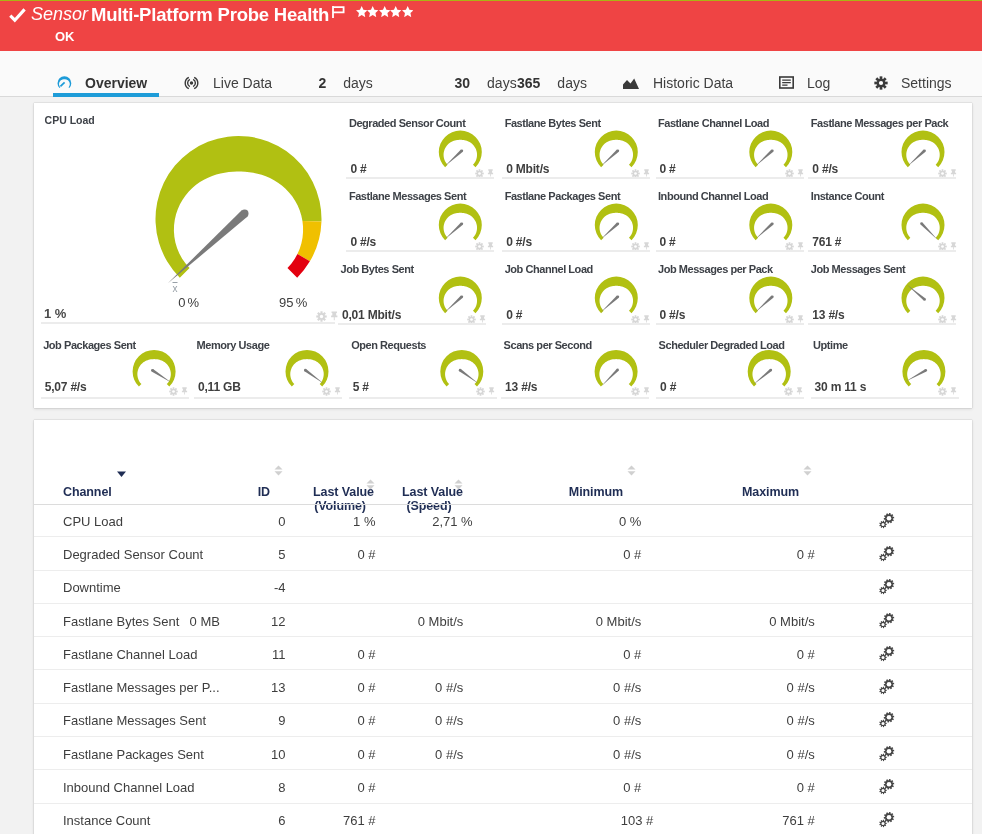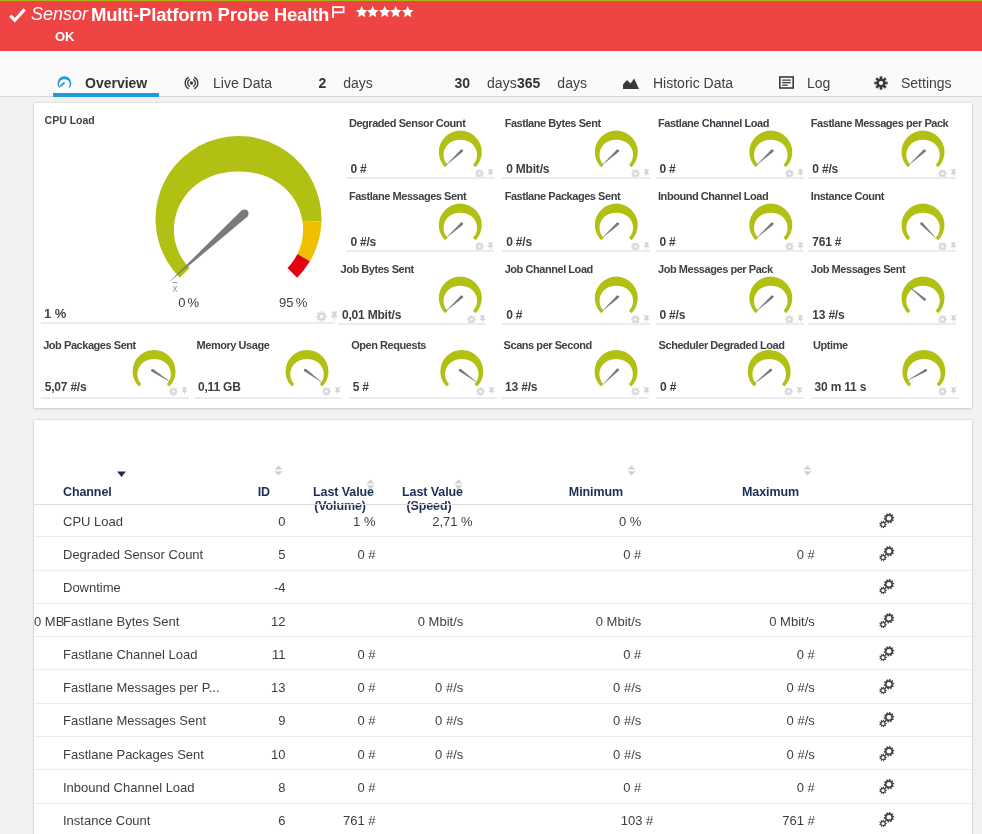--- a/index.html
+++ b/index.html
@@ -862,21 +862,21 @@
                 <rect x="-0.561" y="-3.6999999999999997" width="1.122" height="1.65" transform="rotate(290)"></rect>
                 <rect x="-0.561" y="-3.6999999999999997" width="1.122" height="1.65" transform="rotate(330)"></rect>
               </g>
               <circle cx="8" cy="11.4" r="1.5" fill="#fff"></circle>
             </svg></span>
           <div class="rsep"></div>
         </div>
         <div class="trow" style="top: 184.4px; height: 33.3px;">
           <div class="td" style="left: 29px;">Fastlane Bytes Sent</div>
           <div class="td" style="left: 0px; width: 251.5px; text-align: right;">12</div>
-          <div class="td" style="left: 0px; width: 341.5px; text-align: left;">0 MB</div>
+          <div class="td" style="left: 0px; width: 341.5px; text-align: center;">0 MB</div>
           <div class="td" style="left: 0px; width: 429.3px; text-align: right;">0 Mbit/s</div>
           <div class="td" style="left: 0px; width: 607.3px; text-align: right;">0 Mbit/s</div>
           <div class="td" style="left: 0px; width: 780.8px; text-align: right;">0 Mbit/s</div>
           <span class="row-gears"><svg width="22" height="18" viewBox="0 0 22 18">
               <g fill="#474747" transform="translate(14,5.2)">
                 <circle cx="0" cy="0" r="3.9359999999999995"></circle>
                 <rect x="-0.8160000000000001" y="-5.2" width="1.6320000000000001" height="2.4" transform="rotate(10)"></rect>
                 <rect x="-0.8160000000000001" y="-5.2" width="1.6320000000000001" height="2.4" transform="rotate(46)"></rect>
                 <rect x="-0.8160000000000001" y="-5.2" width="1.6320000000000001" height="2.4" transform="rotate(82)"></rect>
                 <rect x="-0.8160000000000001" y="-5.2" width="1.6320000000000001" height="2.4" transform="rotate(118)"></rect>

